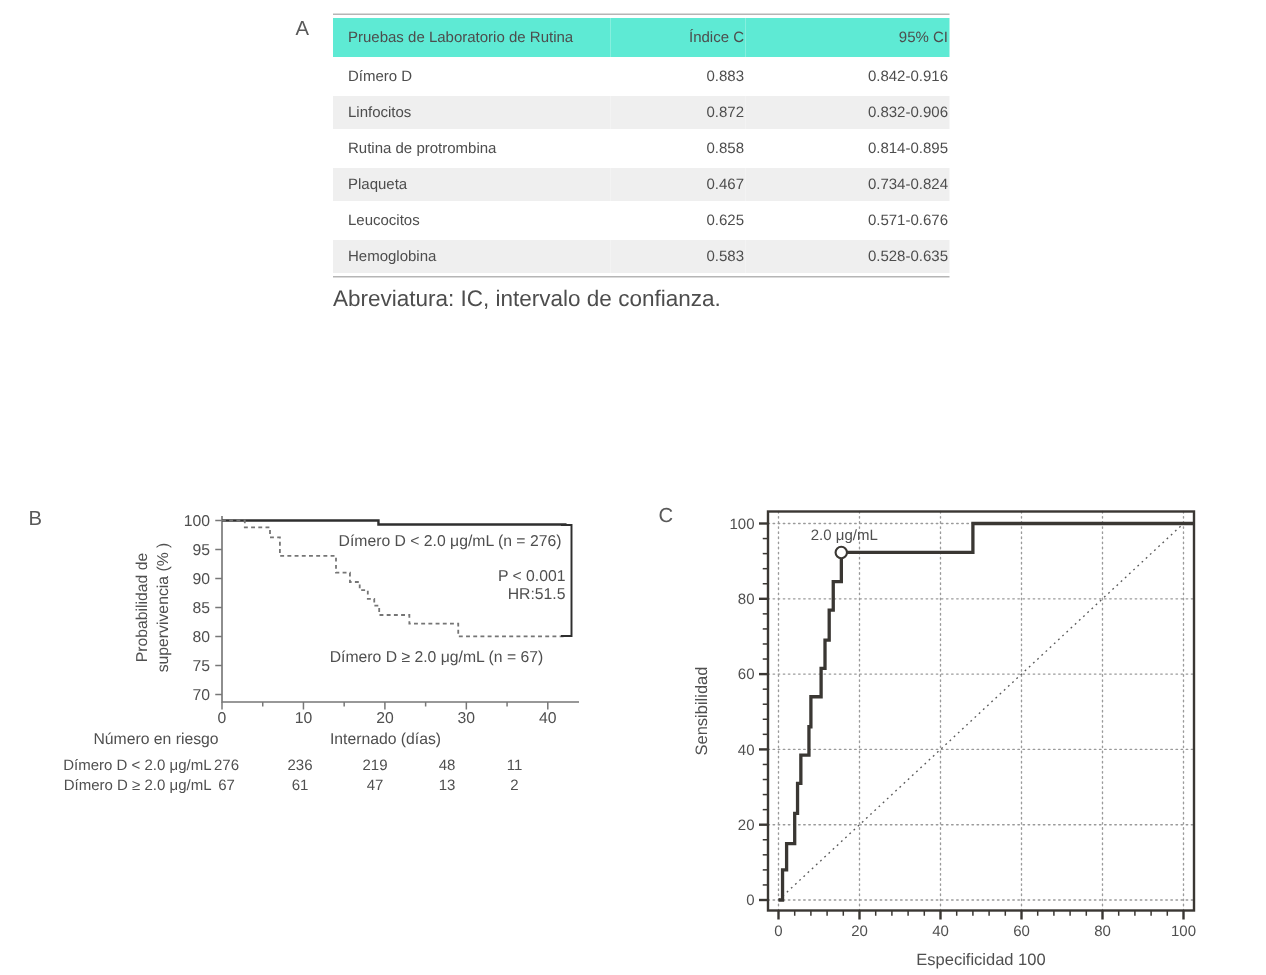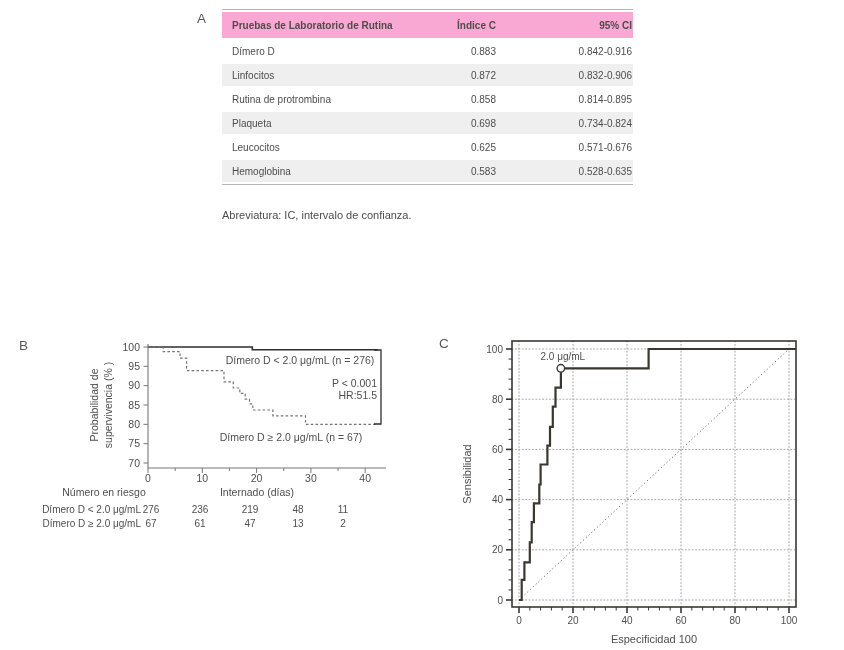--- a/index.html
+++ b/index.html
@@ -2,26 +2,26 @@
 <html><head>
 <meta charset="utf-8">
 <style>
   html,body{margin:0;padding:0;background:#fff;}
   body{font-family:"Liberation Sans","DejaVu Sans",sans-serif;}
   .canvas{position:relative;width:844px;height:650px;background:#ffffff;overflow:hidden;color:#4d4d4d;}
   .panel-label{position:absolute;font-size:13.5px;color:#595959;}
   #panelA{position:absolute;left:222px;top:9px;width:411px;}
   .rule{height:1px;background:#b5b5b5;}
   table.lab{width:100%;border-collapse:separate;border-spacing:0 2px;font-size:10px;color:#4d4d4d;}
-  table.lab th{background:#f9a8d4;font-weight:bold;height:24px;}
+  table.lab th{background:#5eead4;font-weight:normal;height:24px;}
   table.lab td{height:20px;}
   table.lab th:first-child,table.lab td:first-child{text-align:left;padding-left:10px;}
   table.lab th:nth-child(n+2),table.lab td:nth-child(n+2){text-align:right;}
   table.lab tbody tr:nth-child(even) td{background:#efefef;}
-  .footnote{margin-top:24px;font-size:11px;color:#4d4d4d;}
+  .footnote{margin-top:6px;font-size:15px;color:#4d4d4d;}
   svg{position:absolute;overflow:visible;}
   svg text{font-family:"Liberation Sans","DejaVu Sans",sans-serif;fill:#4f4f4f;}
 </style>
 </head>
 <body>
 
 <div class="canvas">
 
   <div class="panel-label" style="left:197px;top:11px;">A</div>
 
@@ -51,21 +51,21 @@
             <td>0.872</td>
             <td>0.832-0.906</td>
           </tr>
           <tr>
             <td>Rutina de protrombina</td>
             <td>0.858</td>
             <td>0.814-0.895</td>
           </tr>
           <tr>
             <td>Plaqueta</td>
-            <td>0.698</td>
+            <td>0.467</td>
             <td>0.734-0.824</td>
           </tr>
           <tr>
             <td>Leucocitos</td>
             <td>0.625</td>
             <td>0.571-0.676</td>
           </tr>
           <tr>
             <td>Hemoglobina</td>
             <td>0.583</td>

